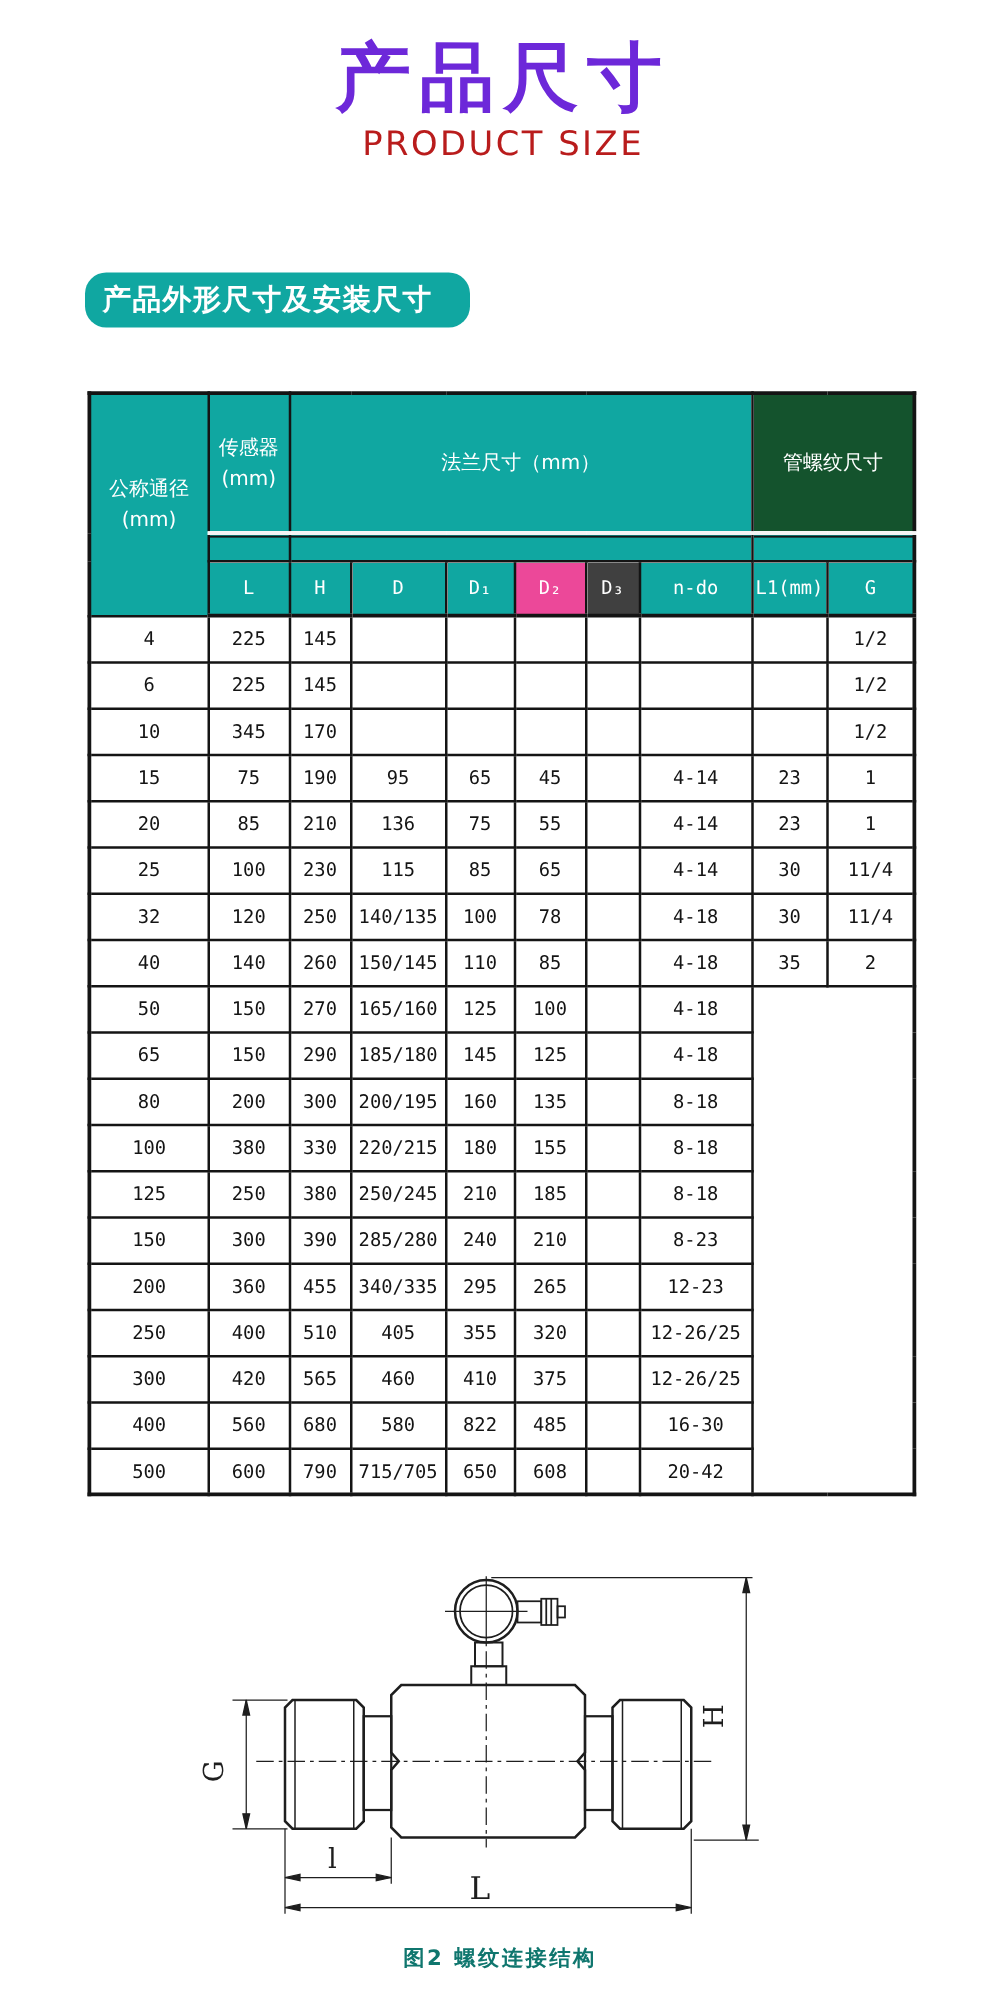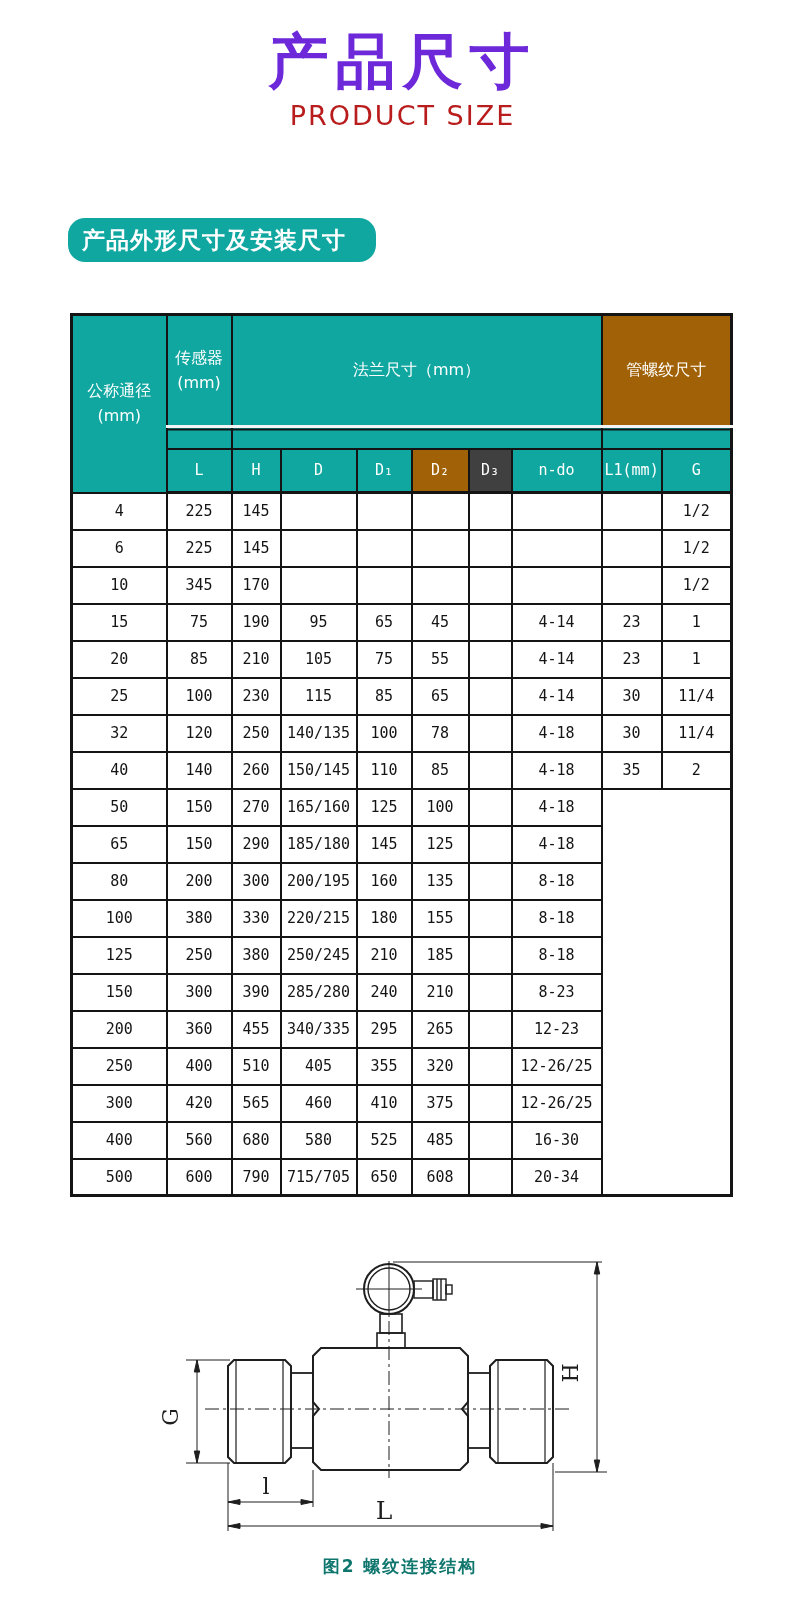--- a/index.html
+++ b/index.html
@@ -68,33 +68,33 @@
         <col style="width:60px">
       <col style="width:70px">
     </colgroup>
     <thead>
       <tr class="grp">
         <th class="th-nominal teal-bg" rowspan="3" style="background-color: rgb(16, 167, 161);">公称通径
 (mm)</th>
         <th class="th-sensor teal-bg" style="background-color: rgb(16, 167, 161);">传感器
 (mm)</th>
         <th colspan="6" class="teal-bg" style="background-color: rgb(16, 167, 161);">法兰尺寸（mm）</th>
-        <th colspan="2" class="teal-bg" style="background-color: #a16207;">管螺纹尺寸</th>
+        <th colspan="2" class="teal-bg" style="background-color: #14532d;">管螺纹尺寸</th>
       </tr>
       <tr class="blank">
         <td class="teal-bg blank-cell" style="background-color: rgb(16, 167, 161); background-image: linear-gradient(rgb(20, 20, 20) 0px, rgb(20, 20, 20) 2px, rgba(0, 0, 0, 0) 2px);"></td>
         <td colspan="6" class="teal-bg blank-cell" style="background-color: rgb(16, 167, 161); background-image: linear-gradient(rgb(20, 20, 20) 0px, rgb(20, 20, 20) 2px, rgba(0, 0, 0, 0) 2px);"></td>
         <td colspan="2" class="teal-bg blank-cell" style="background-color: rgb(16, 167, 161); background-image: linear-gradient(rgb(20, 20, 20) 0px, rgb(20, 20, 20) 2px, rgba(0, 0, 0, 0) 2px);"></td>
       </tr>
       <tr class="sub">
         <th class="teal-bg" style="background-color: rgb(16, 167, 161);">L</th>
         <th class="teal-bg" style="background-color: rgb(16, 167, 161);">H</th>
         <th class="teal-bg" style="background-color: rgb(16, 167, 161);">D</th>
         <th class="teal-bg" style="background-color: rgb(16, 167, 161);">D₁</th>
-        <th class="teal-bg" style="background-color: #a16207; text-align: center;">D₂</th>
+        <th class="teal-bg" style="background-color: #ec4899; text-align: center;">D₂</th>
         <th class="teal-bg" style="background-color: #404040;">D₃</th>
         <th class="teal-bg" style="background-color: rgb(16, 167, 161); margin-top: 36px;">n-do</th>
         <th class="teal-bg sub-l1" style="background-color: rgb(16, 167, 161);">L1(mm)</th>
         <th class="teal-bg" style="background-color: rgb(16, 167, 161);">G</th>
       </tr>
     </thead>
     <tbody>
         <tr>
           <td>4</td>
           <td>225</td>
@@ -140,21 +140,21 @@
           <td>45</td>
           <td></td>
           <td>4-14</td>
           <td>23</td>
           <td>1</td>
         </tr>
         <tr>
           <td>20</td>
           <td>85</td>
           <td>210</td>
-          <td>105</td>
+          <td>136</td>
           <td>75</td>
           <td>55</td>
           <td></td>
           <td>4-14</td>
           <td>23</td>
           <td>1</td>
         </tr>
         <tr>
           <td>25</td>
           <td>100</td>
@@ -280,34 +280,34 @@
           <td>410</td>
           <td>375</td>
           <td></td>
           <td>12-26/25</td>
         </tr>
         <tr>
           <td>400</td>
           <td>560</td>
           <td>680</td>
           <td>580</td>
-          <td>525</td>
+          <td>822</td>
           <td>485</td>
           <td></td>
           <td>16-30</td>
         </tr>
         <tr>
           <td>500</td>
           <td>600</td>
           <td>790</td>
           <td>715/705</td>
           <td>650</td>
           <td>608</td>
           <td></td>
-          <td>20-34</td>
+          <td>20-42</td>
         </tr>
       </tbody>
   </table>
 
   <div class="figure">
     <svg width="500" height="315" viewBox="0 0 500 315">
 
       <g class="dwg" stroke-width="1" stroke-dasharray="14 4 3 4">
         <line x1="55" y1="174" x2="420" y2="174"></line>
         <line x1="239" y1="86" x2="239" y2="243"></line>

